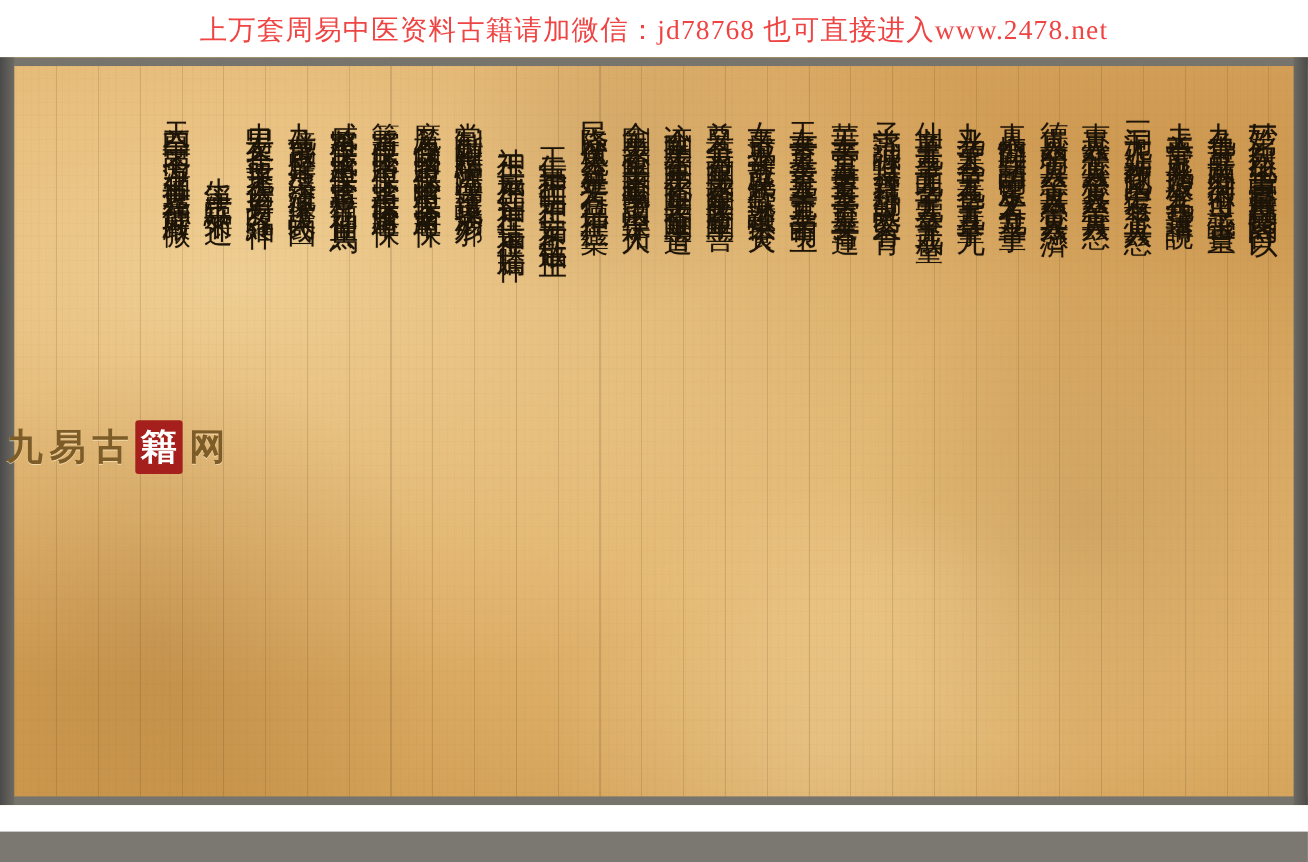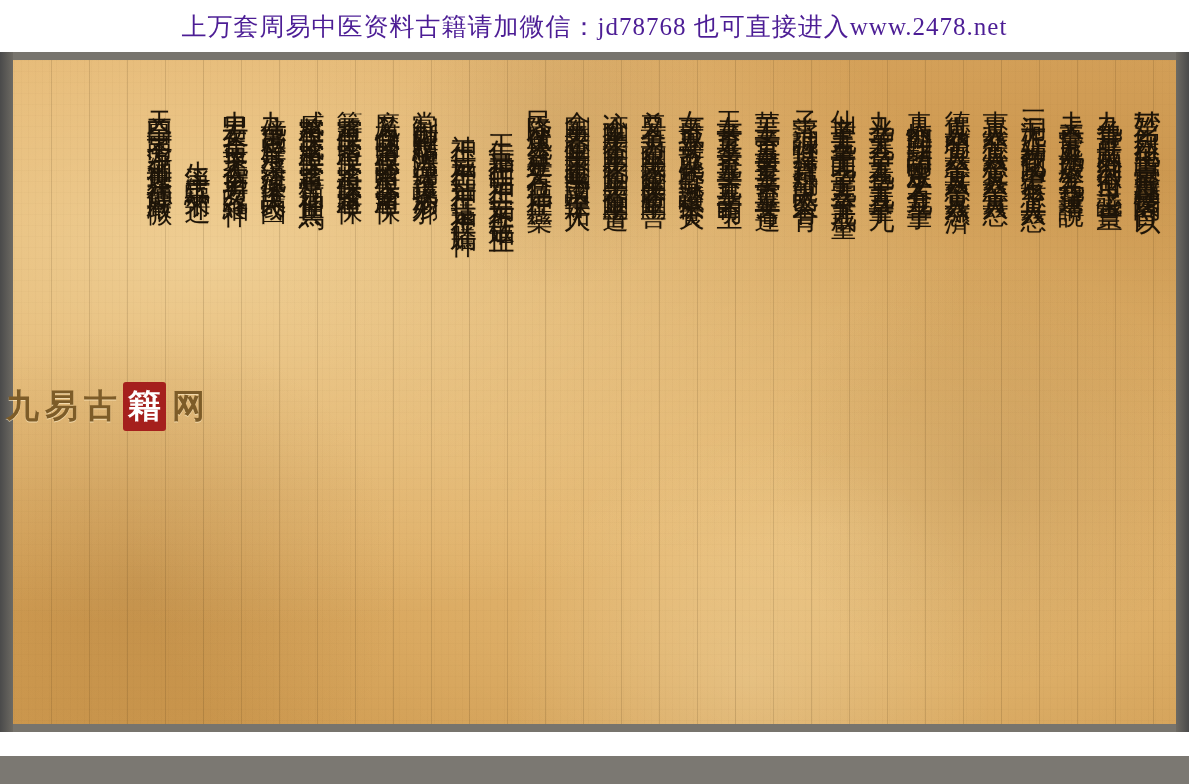--- a/index.html
+++ b/index.html
@@ -7,21 +7,21 @@
   .page{position:relative;width:1189px;height:784px;background:#ffffff;}
 
   
   .banner{
     position:absolute;left:0;top:0;width:1189px;height:52px;
     background:#ffffff;
     display:flex;align-items:center;justify-content:center;
   }
   .banner-text{
     font-family:"Liberation Serif",serif;
-    font-size:25px;color:#4c1d95;letter-spacing:1px;white-space:nowrap;
+    font-size:25px;color:#ef4444;letter-spacing:1px;white-space:nowrap;
   }
 
   
   .scroll{
     position:absolute;left:0;top:52px;width:1189px;height:680px;
     background:#d9a65c;
     background-image:
       radial-gradient(ellipse at 18% 30%, rgba(255,236,190,0.55), rgba(255,236,190,0) 55%),
       radial-gradient(ellipse at 70% 70%, rgba(255,228,170,0.45), rgba(255,228,170,0) 60%),
       radial-gradient(ellipse at 92% 20%, rgba(181,125,55,0.45), rgba(181,125,55,0) 55%),

